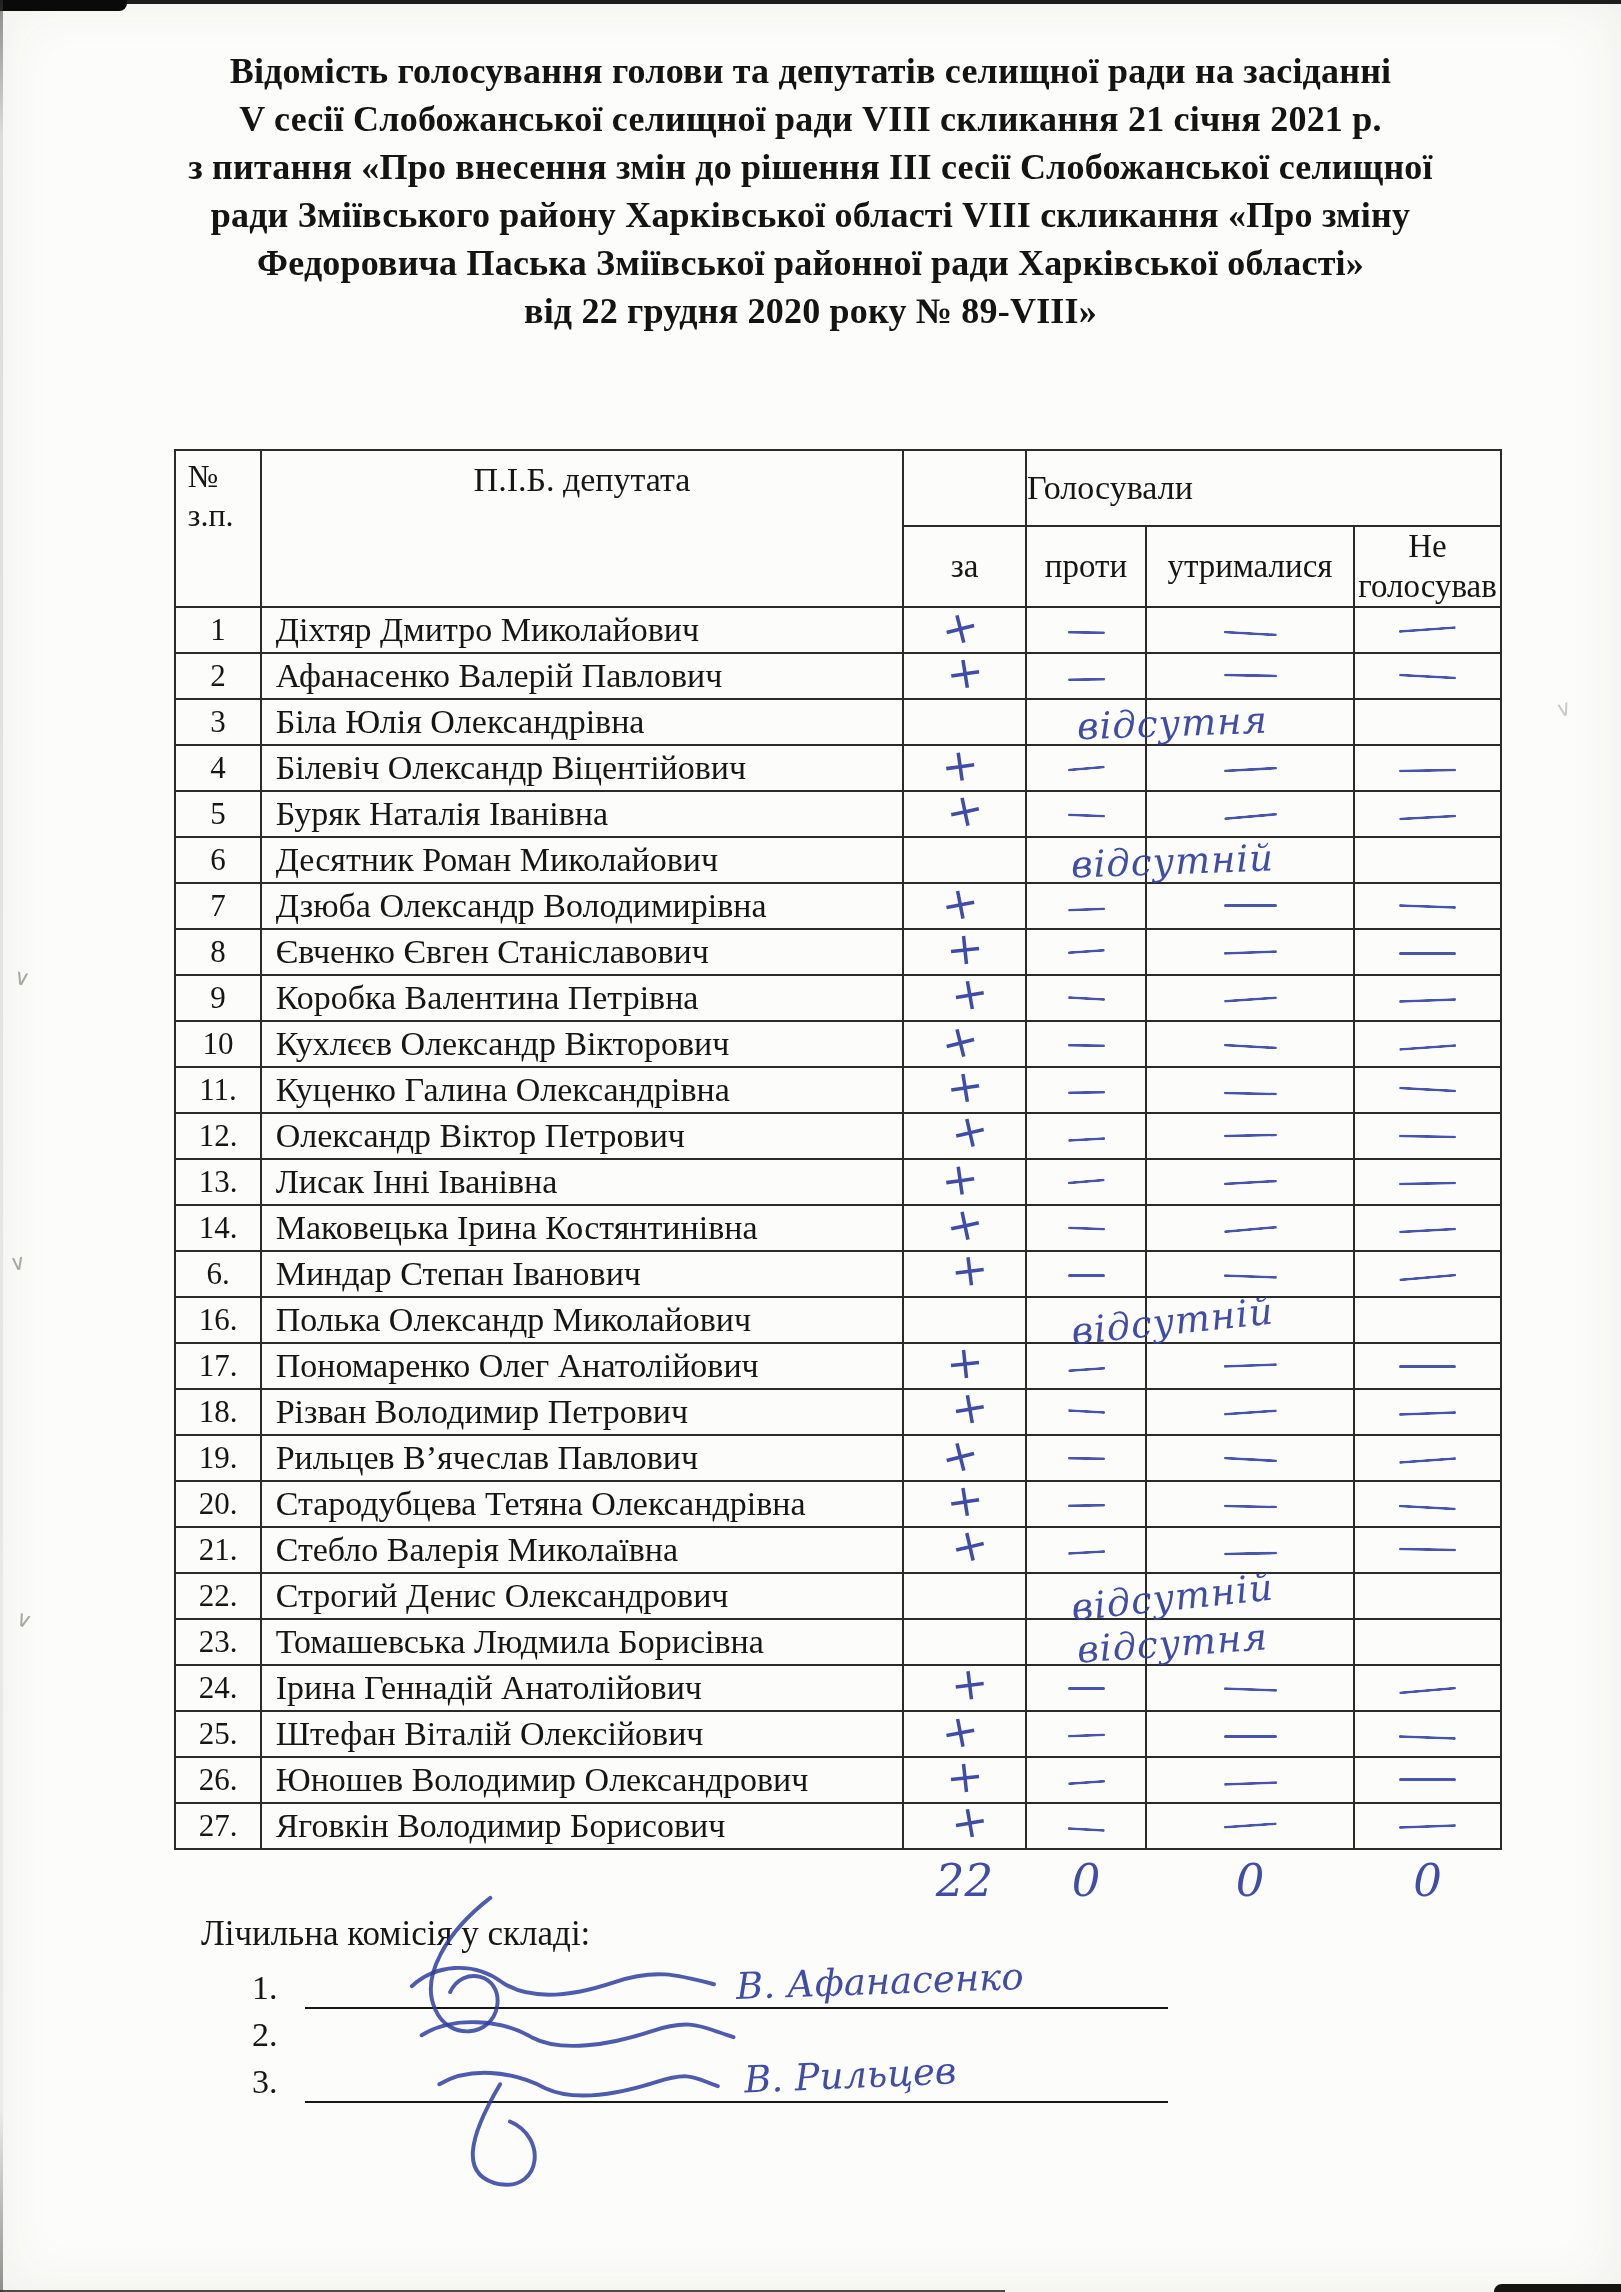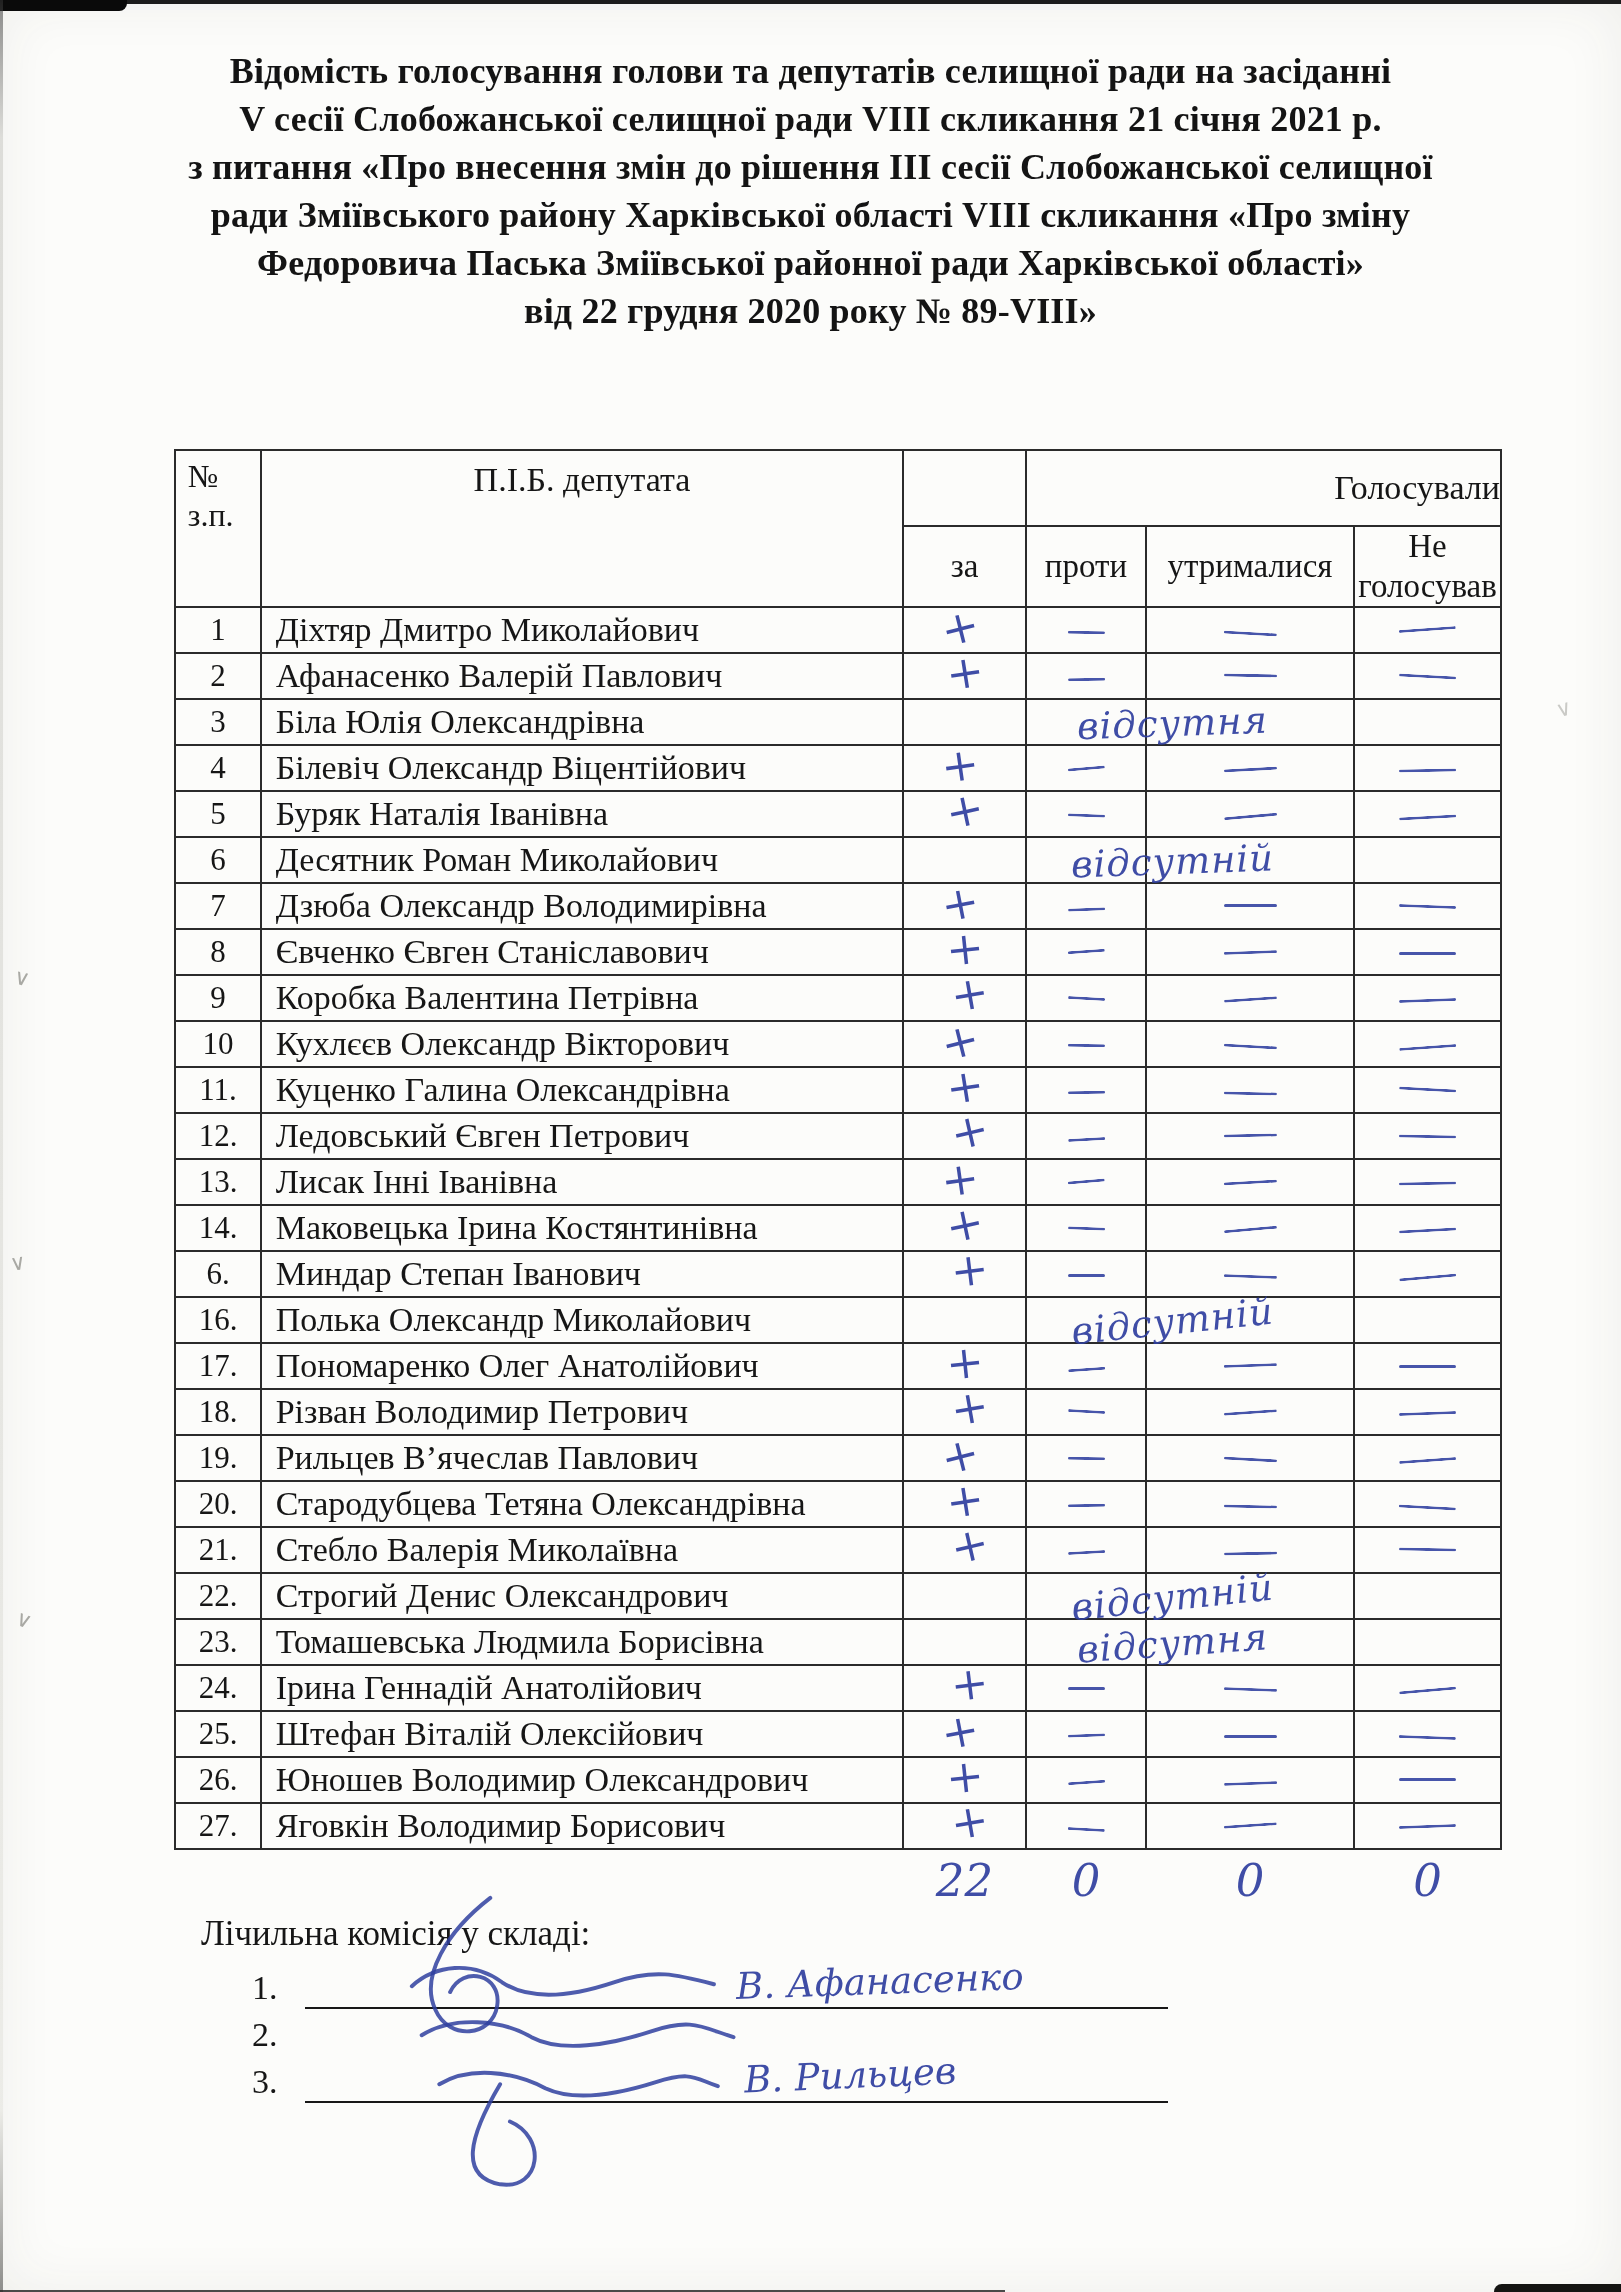--- a/index.html
+++ b/index.html
@@ -38,21 +38,21 @@
   
   table.vote-table {
     position:absolute; top:449px; left:174px;
     width:1325px; border-collapse:collapse; table-layout:fixed;
     background:transparent;
   }
   .vote-table th, .vote-table td { border:2.5px solid var(--line); }
   .vote-table thead th { font-weight:normal; background:transparent; }
   .h-num  { vertical-align:top; text-align:left; padding:5.9px 0 0 11.8px; font-size:32px; line-height:39px; }
   .h-name { vertical-align:top; padding-top:9.8px; text-align:center; font-size:34px; }
-  .h-voted{ height:76px; font-size:34px; vertical-align:middle; text-align:right; }
+  .h-voted{ height:76px; font-size:34px; vertical-align:middle; text-align:left; }
   .h-empty{ height:76px; }
   .h-sub  { height:80px; font-size:33px; vertical-align:middle; text-align:center; line-height:1.2; }
   .vote-table tbody tr { height:46px; }
   td.c-num  { text-align:center; font-size:31px; }
   td.c-name { font-size:34px; padding-left:13.7px; text-align:left; white-space:nowrap; }
   td.c-vote { position:relative; text-align:center; vertical-align:middle; overflow:visible; }
 
   
   .hw-plus {
     display:inline-block; font-family:"DejaVu Serif", serif; font-style:italic;
@@ -236,21 +236,21 @@
         <tr>
       <td class="c-num">11.</td>
       <td class="c-name">Куценко Галина Олександрівна</td>
       <td class="c-vote"><span class="hw-plus" style="transform: rotate(-9deg) translateX(0px);">+</span></td>
       <td class="c-vote"><span class="hw-dash" style="width: 37px; transform: rotate(-1deg) translateY(1px);"></span></td>
       <td class="c-vote"><span class="hw-dash" style="width: 53px; transform: rotate(1deg) translateY(2px);"></span></td>
       <td class="c-vote"><span class="hw-dash" style="width: 57px; transform: rotate(3deg) translateY(-2px);"></span></td>
     </tr>
         <tr>
       <td class="c-num">12.</td>
-      <td class="c-name">Ледовський Євген Петрович</td>
+      <td class="c-name">Олександр Віктор Петрович</td>
       <td class="c-vote"><span class="hw-plus" style="transform: rotate(-13deg) translateX(4.9px);">+</span></td>
       <td class="c-vote"><span class="hw-dash" style="width: 37px; transform: rotate(-3deg) translateY(2px);"></span></td>
       <td class="c-vote"><span class="hw-dash" style="width: 53px; transform: rotate(-1deg) translateY(-2px);"></span></td>
       <td class="c-vote"><span class="hw-dash" style="width: 57px; transform: rotate(1deg) translateY(-1px);"></span></td>
     </tr>
         <tr>
       <td class="c-num">13.</td>
       <td class="c-name">Лисак Інні Іванівна</td>
       <td class="c-vote"><span class="hw-plus" style="transform: rotate(-8deg) translateX(-4.9px);">+</span></td>
       <td class="c-vote"><span class="hw-dash" style="width: 37px; transform: rotate(-5deg) translateY(-2px);"></span></td>

